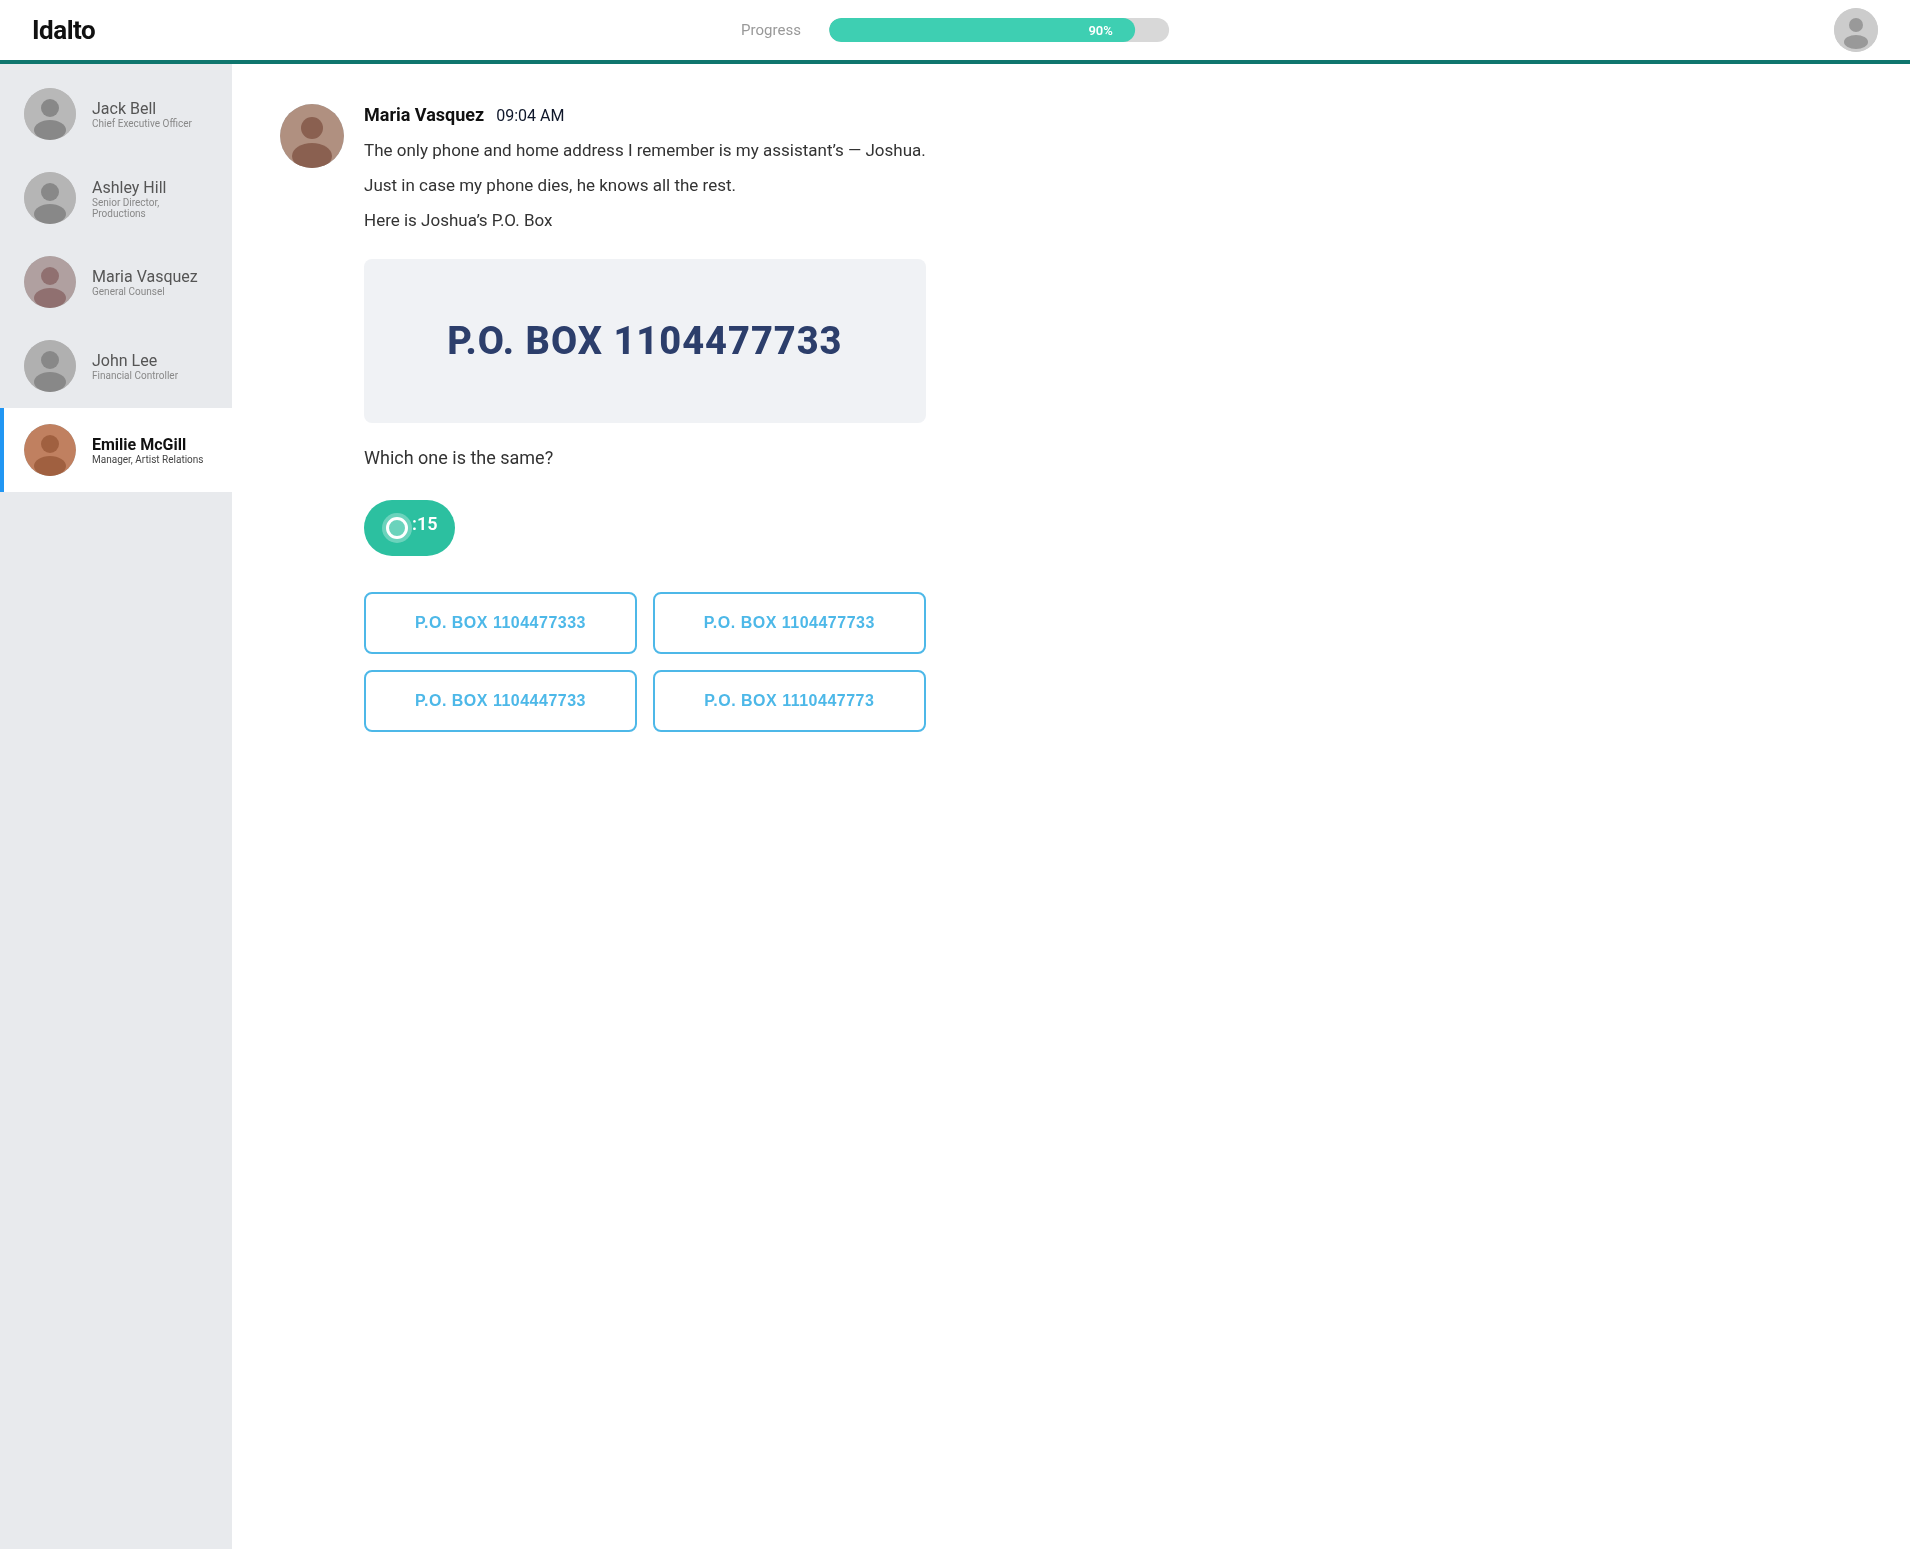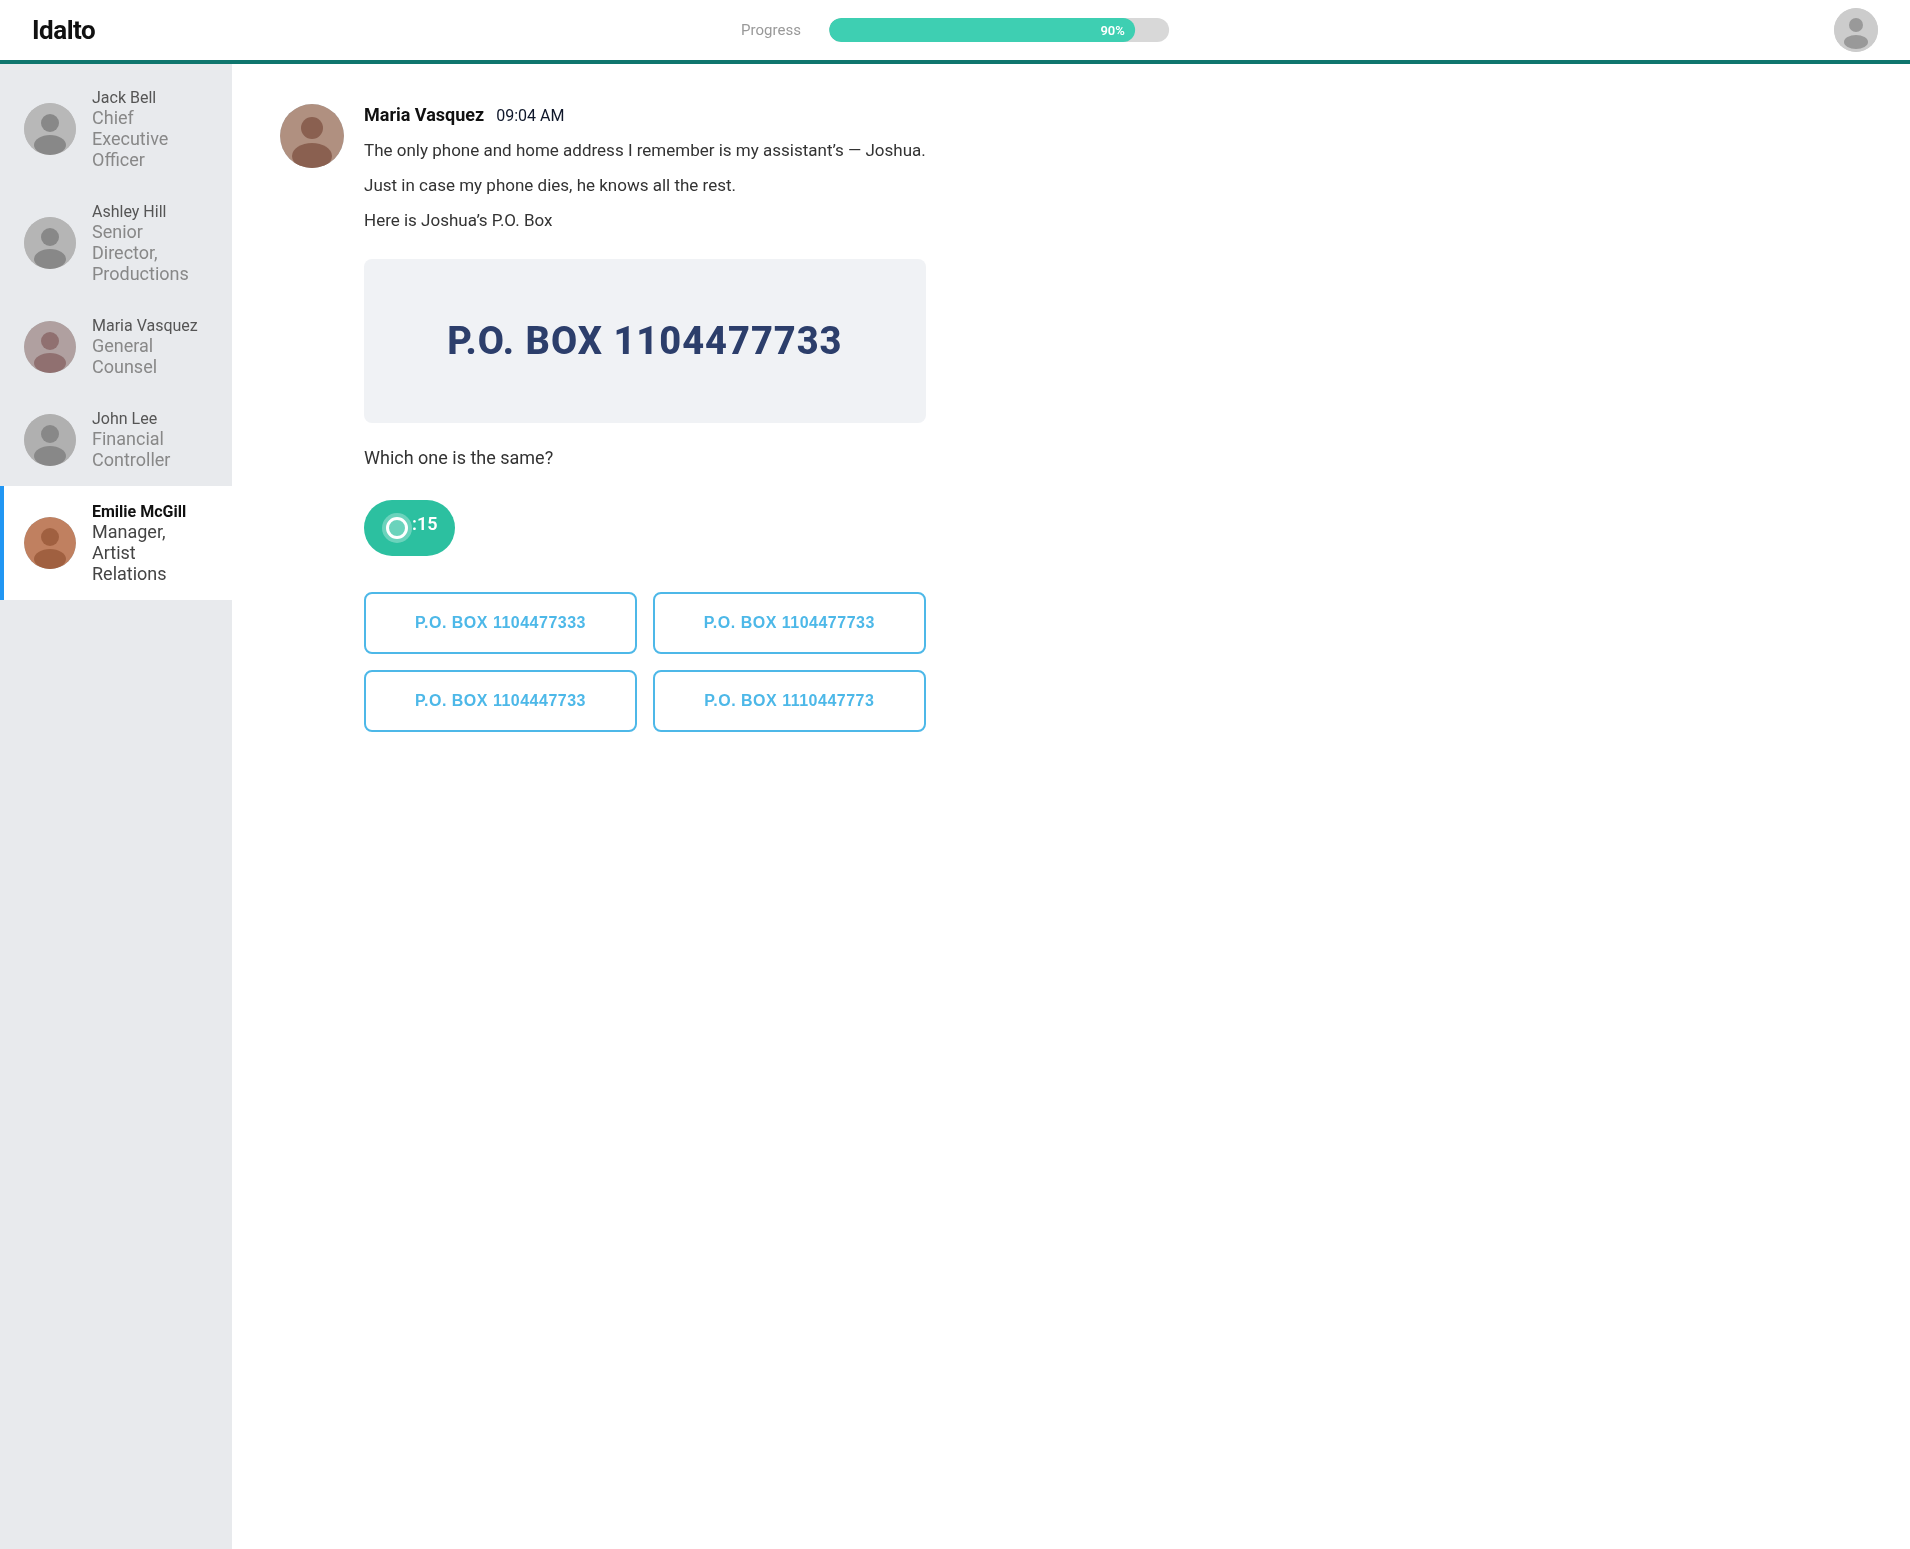--- a/index.html
+++ b/index.html
@@ -47,21 +47,21 @@
       border-radius: 12px;
       overflow: hidden;
     }
     .progress-bar-fill {
       height: 100%;
       background: #3ecfb2;
       border-radius: 12px;
       display: flex;
       align-items: center;
       justify-content: flex-end;
-      padding-right: 10px;
+      padding-right: 22px;
     }
     .progress-text {
       color: #fff;
       font-size: 13px;
       font-weight: 600;
     }
     .header-avatar {
       margin-left: auto;
       width: 44px;
       height: 44px;
@@ -120,21 +120,21 @@
     .sidebar-item .info .name {
       font-size: 16px;
       font-weight: 400;
       color: #555;
     }
     .sidebar-item.active .info .name {
       font-weight: 700;
       color: #111;
     }
     .sidebar-item .info .title {
-      font-size: 18px;
+      font-size: 10px;
       color: #888;
     }
     .sidebar-item.active .info .title {
       color: #444;
     }
 
     
     .main {
       flex: 1;
       background: #fff;

